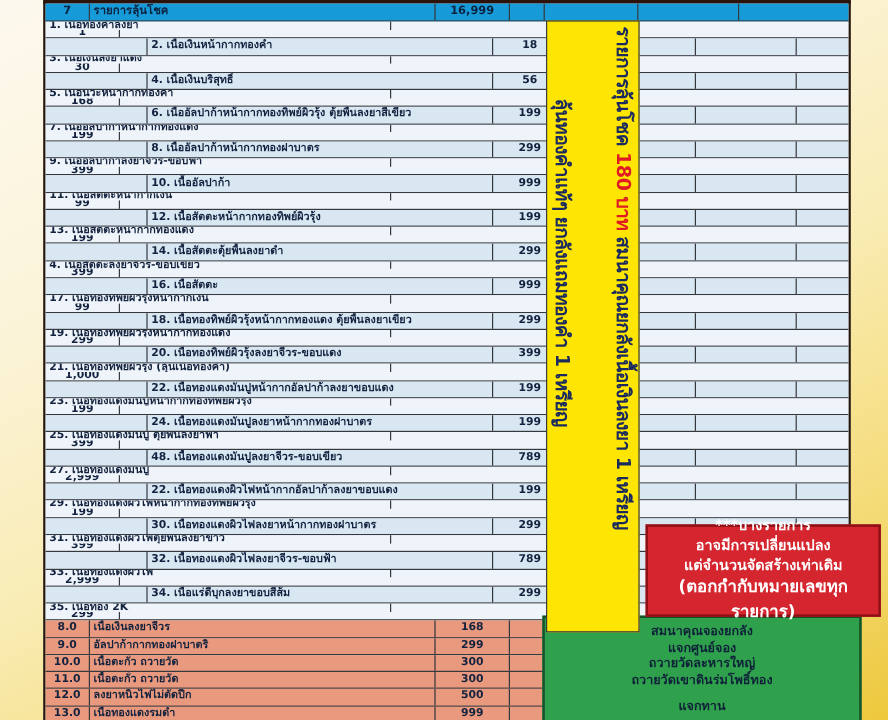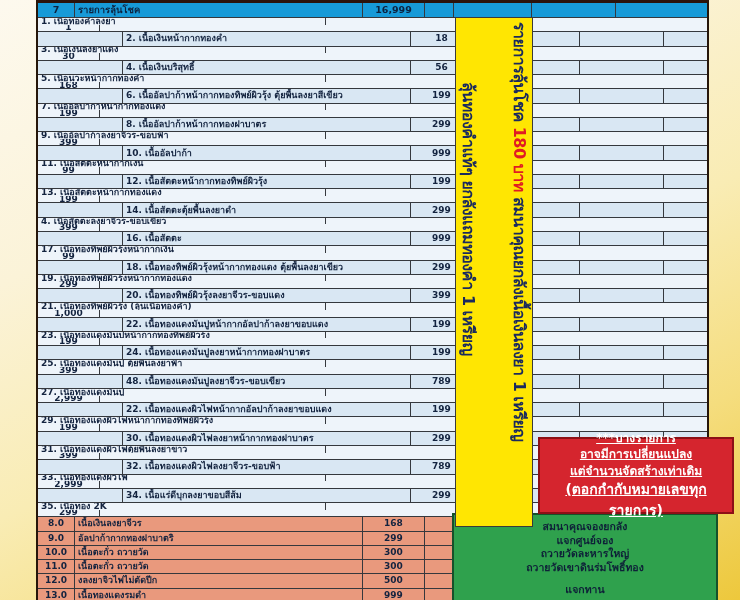--- a/index.html
+++ b/index.html
@@ -59,21 +59,21 @@
     padding-left:64px;letter-spacing:-0.5px;
   }
 
   
   .red-note{
     position:absolute;left:538px;top:437px;width:196px;height:77px;
     background:#d5252e;border:2px solid #8d1016;box-sizing:border-box;z-index:20;
     display:flex;flex-direction:column;justify-content:center;align-items:center;
     color:#ffffff;font-weight:bold;text-align:center;
   }
-  .red-note .rl{font-size:12px;line-height:1.35;text-decoration:underline;}
+  .red-note .rl{font-size:12px;line-height:1.35;}
   .red-note .rl.small{font-size:14px;line-height:1.5;}
 
   
   .green-note{
     position:absolute;left:452px;top:513px;width:266px;height:90px;
     background:#2fa14d;border:2px solid #17512a;box-sizing:border-box;z-index:10;
     display:flex;flex-direction:column;justify-content:flex-start;align-items:center;
     padding-top:5px;color:#0e2138;font-weight:bold;text-align:center;
   }
   .green-note .gl{font-size:10.5px;line-height:1.3;}
@@ -441,21 +441,21 @@
         <div class="cell c-num">11.0</div>
         <div class="cell c-desc">เนื้อตะกั่ว ถวายวัด</div>
         <div class="cell c-price">300</div>
         <div class="cell c-x1"></div>
         <div class="cell c-x2"></div>
         <div class="cell c-x3"></div>
         <div class="cell c-x4"></div>
       </div>
       <div class="row salmon">
         <div class="cell c-num">12.0</div>
-        <div class="cell c-desc">งลงยาจิวไฟไม่ตัดปีก</div>
+        <div class="cell c-desc">ลงยาหนิวไฟไม่ตัดปีก</div>
         <div class="cell c-price">500</div>
         <div class="cell c-x1"></div>
         <div class="cell c-x2"></div>
         <div class="cell c-x3"></div>
         <div class="cell c-x4"></div>
       </div>
       <div class="row salmon">
         <div class="cell c-num">13.0</div>
         <div class="cell c-desc">เนื้อทองแดงรมดำ</div>
         <div class="cell c-price">999</div>

